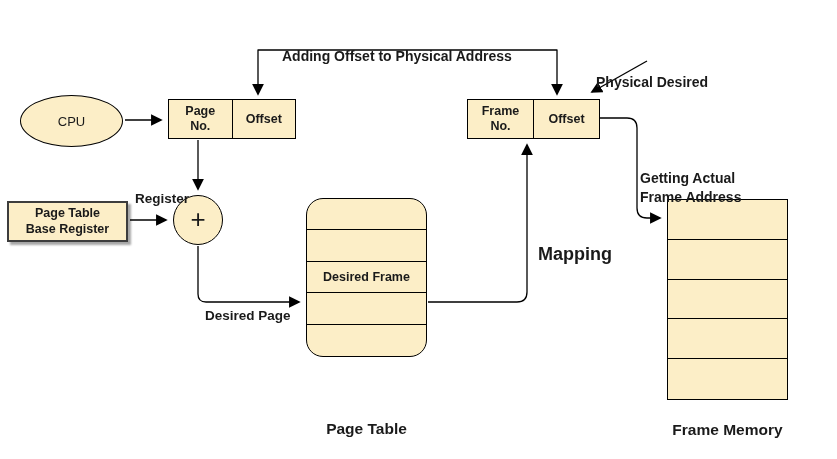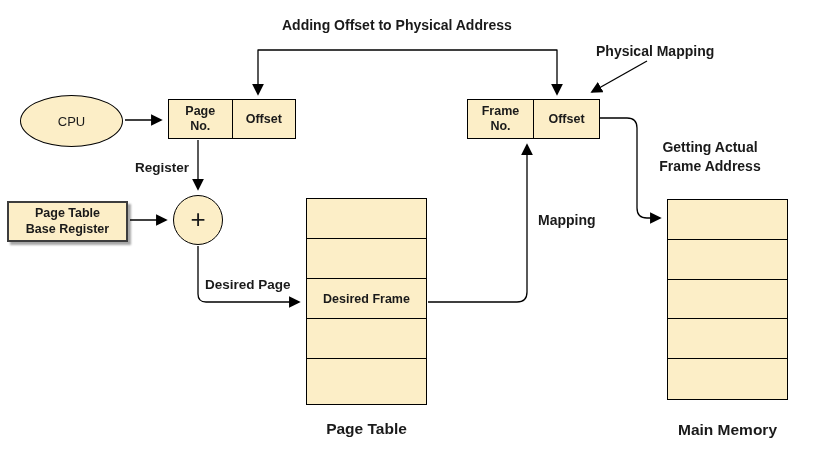--- a/index.html
+++ b/index.html
@@ -26,22 +26,22 @@
   }
   .plus-circle { border-radius:50%; display:flex; align-items:center; justify-content:center;
     font-size:26px; font-weight:400; padding-bottom:2px; }
   .memtable { display:flex; flex-direction:column; }
   .memrow {
     box-sizing:border-box; height:40px; border-bottom:1.5px solid #000000;
     display:flex; align-items:center; justify-content:center;
     font-weight:bold; font-size:12.5px;
   }
   .memrow:last-child { border-bottom:none; }
-  .lbl { position:absolute; font-weight:bold; font-size:13.5px; white-space:pre-line; line-height:1.35; }
-  .lbl-center { text-align:center; }
+  .lbl { position:absolute; font-weight:bold; font-size:13.5px; white-space:pre-line; line-height:1.35;margin-top:31px; }
+  .lbl-center { text-align:left; }
   .caption { position:absolute; font-weight:bold; font-size:15.5px; text-align:center; }
 </style>
 </head>
 <body>
 
 <div id="canvas">
 
   <svg id="connectors" viewBox="0 0 837 459">
     <defs>
       <marker id="arrow" viewBox="0 0 10 10" refX="8.5" refY="5" markerWidth="9" markerHeight="9" orient="auto-start-reverse">
@@ -72,47 +72,47 @@
     <div class="addr-cell">Frame
 No.</div>
     <div class="addr-cell">Offset</div>
   </div>
 
   <div class="node register" style="left:7px; top:201px; width:121px; height:41px;">Page Table
 Base Register</div>
 
   <div class="node plus-circle" style="left:173px; top:195px; width:50px; height:50px;">+</div>
 
-  <div class="node memtable" style="left:306px; top:198px; width:121px; height:207px;">
+  <div class="node memtable" style="left:306px; top:198px; width:121px; height:159px;border-radius:17px;">
     <div class="memrow"></div>
     <div class="memrow"></div>
     <div class="memrow">Desired Frame</div>
     <div class="memrow"></div>
     <div class="memrow"></div>
   </div>
 
   <div class="node memtable" style="left:667px; top:199px; width:121px; height:201px;">
     <div class="memrow"></div>
     <div class="memrow"></div>
     <div class="memrow"></div>
     <div class="memrow"></div>
     <div class="memrow"></div>
   </div>
 
   <div class="lbl" style="left:282px; top:16px; font-size:14px; white-space:nowrap;">Adding Offset to Physical Address</div>
 
 
-  <div class="lbl" style="left:596px; top:42px; font-size:14px; white-space:nowrap;">Physical Mapping</div>
+  <div class="lbl" style="left:596px; top:42px; font-size:14px; white-space:nowrap;">Physical Desired</div>
 
   <div class="lbl" style="left:135px; top:159px;">Register</div>
 
   <div class="lbl" style="left:205px; top:276px;">Desired Page</div>
 
-  <div class="lbl" style="left:538px; top:211px; font-size:14px;">Mapping</div>
+  <div class="lbl" style="left:538px; top:211px; font-size:18px;">Mapping</div>
 
   <div class="lbl lbl-center" style="left:640px; top:138px; width:140px; font-size:14px;">Getting Actual
 Frame Address</div>
 
   <div class="caption" style="left:306px; top:420px; width:121px;">Page Table</div>
 
-  <div class="caption" style="left:667px; top:421px; width:121px;">Main Memory</div>
+  <div class="caption" style="left:667px; top:421px; width:121px;">Frame Memory</div>
 
 </div>
 
 </body></html>

